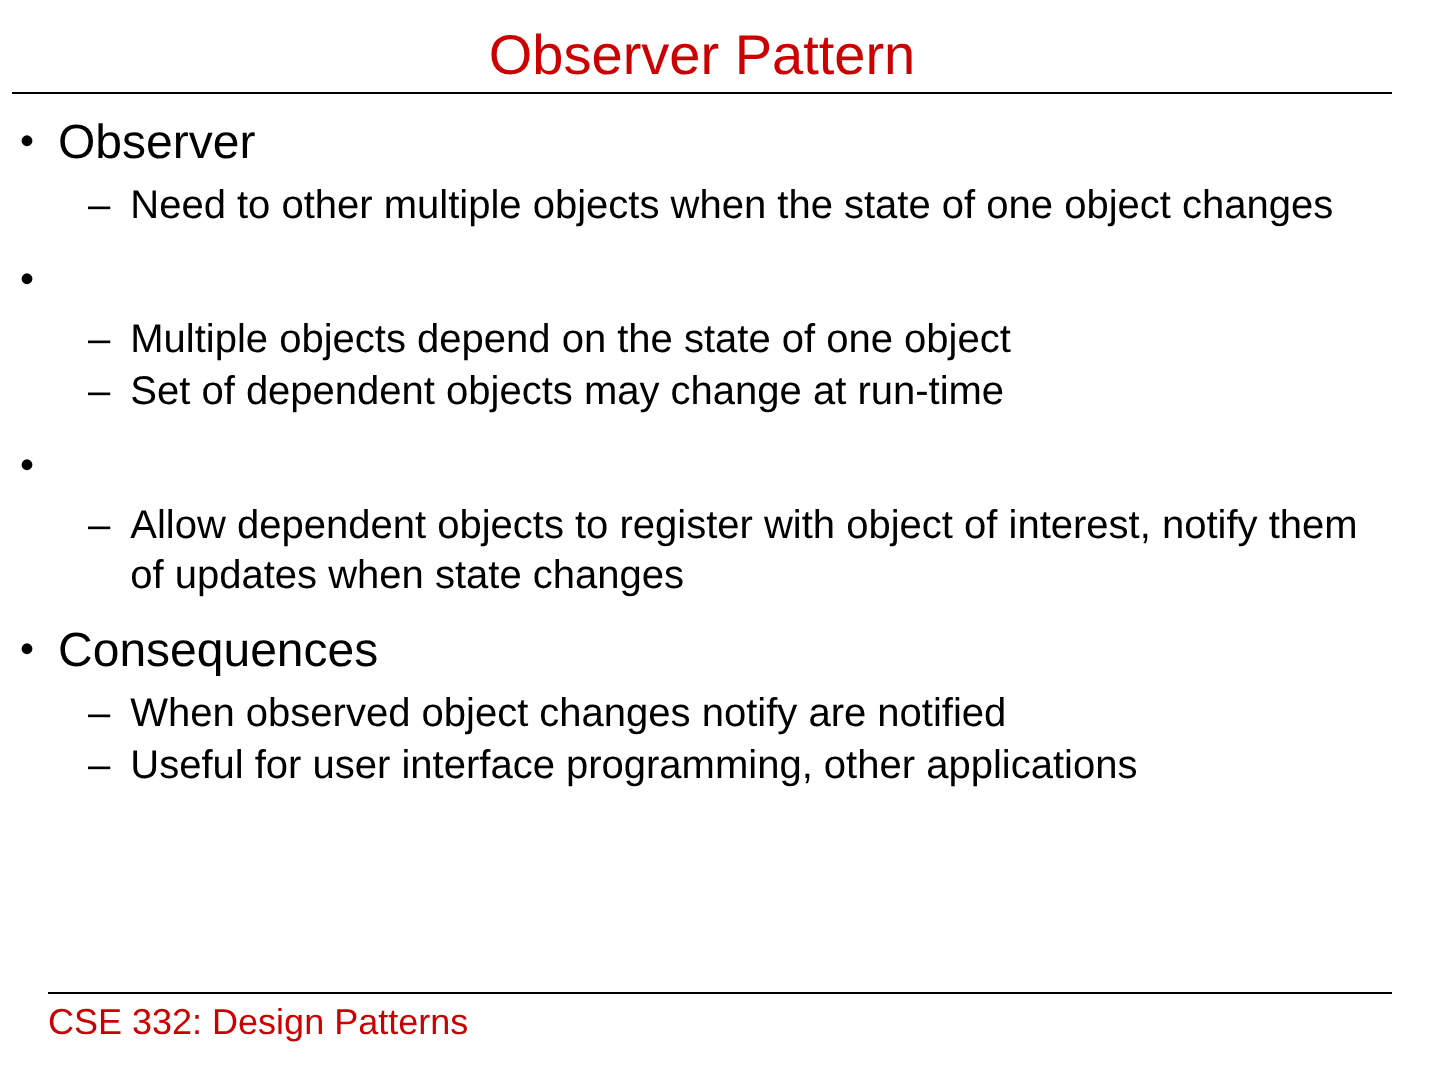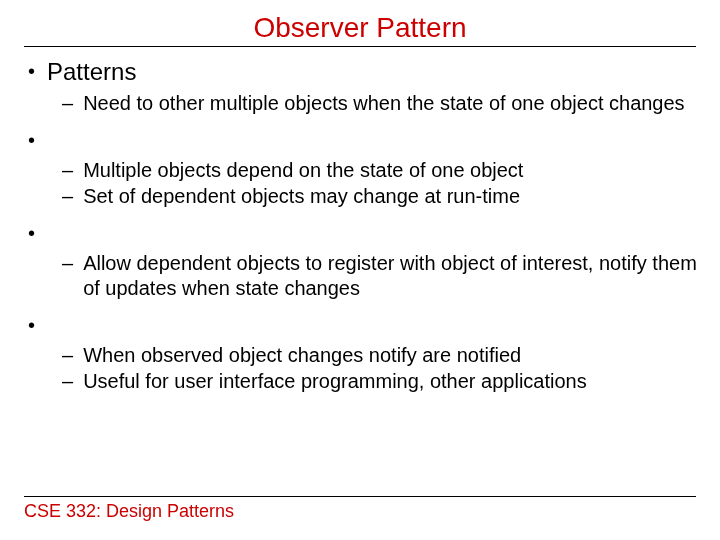--- a/index.html
+++ b/index.html
@@ -10,21 +10,21 @@
     body {
       width: 720px;
       height: 540px;
       background: #ffffff;
       font-family: Arial, Helvetica, sans-serif;
       color: #000000;
       position: relative;
       overflow: hidden;
     }
     .slide {
-      padding: 12px 22px 0 22px;
+      padding: 12px 22px 0 4px;
       height: 100%;
       position: relative;
     }
     .title {
       text-align: center;
       color: #cc0000;
       font-size: 28px;
       font-weight: normal;
       padding-bottom: 2px;
       border-bottom: 1.5px solid #000000;
@@ -91,21 +91,21 @@
 <body>
 
 <div class="slide">
   <h1 class="title">Observer Pattern</h1>
 
   <div class="content">
 
     <div class="l1-item">
       <div class="l1-text">
         <span class="l1-bullet">•</span>
-        <span>Patterns</span>
+        <span>Observer</span>
       </div>
       <div class="l2-list">
         <div class="l2-item">
           <span class="l2-dash">–</span>
           <span class="l2-text">Need to other multiple objects when the state of one object changes</span>
         </div>
       </div>
     </div>
 
     <div class="l1-item">
@@ -132,20 +132,21 @@
         <div class="l2-item">
           <span class="l2-dash">–</span>
           <span class="l2-text">Allow dependent objects to register with object of interest, notify them of updates when state changes</span>
         </div>
       </div>
     </div>
 
     <div class="l1-item">
       <div class="l1-text">
         <span class="l1-bullet">•</span>
+        <span>Consequences</span>
       </div>
       <div class="l2-list">
         <div class="l2-item">
           <span class="l2-dash">–</span>
           <span class="l2-text">When observed object changes notify are notified</span>
         </div>
         <div class="l2-item">
           <span class="l2-dash">–</span>
           <span class="l2-text">Useful for user interface programming, other applications</span>
         </div>

